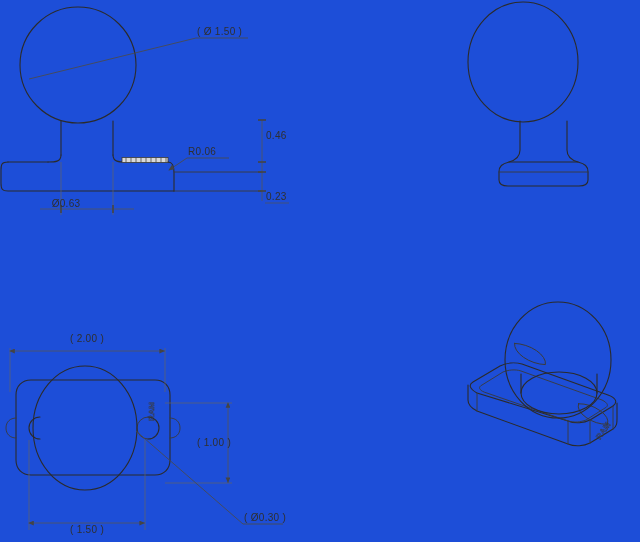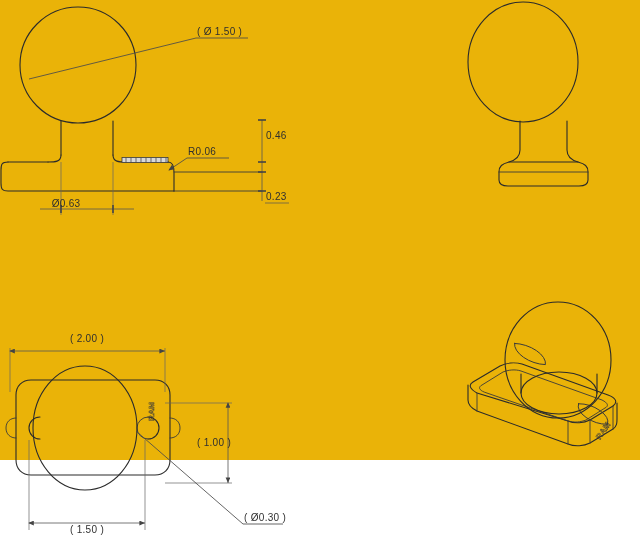--- a/index.html
+++ b/index.html
@@ -12,22 +12,22 @@
     width: 640px;
     height: 542px;
     font-family: "Liberation Sans", sans-serif;
     overflow: hidden;
     position: relative;
   }
   #sheet {
     position: absolute;
     top: 0; left: 0;
     width: 640px;
-    height: 460px;
-    background: #eab308;
+    height: 542px;
+    background: #1d4ed8;
   }
   svg.drawing {
     display: block;
     width: 640px;
     height: 542px;
   }
   .obj {
     fill: none;
     stroke: #2b2b2b;
     stroke-width: 1.1;

